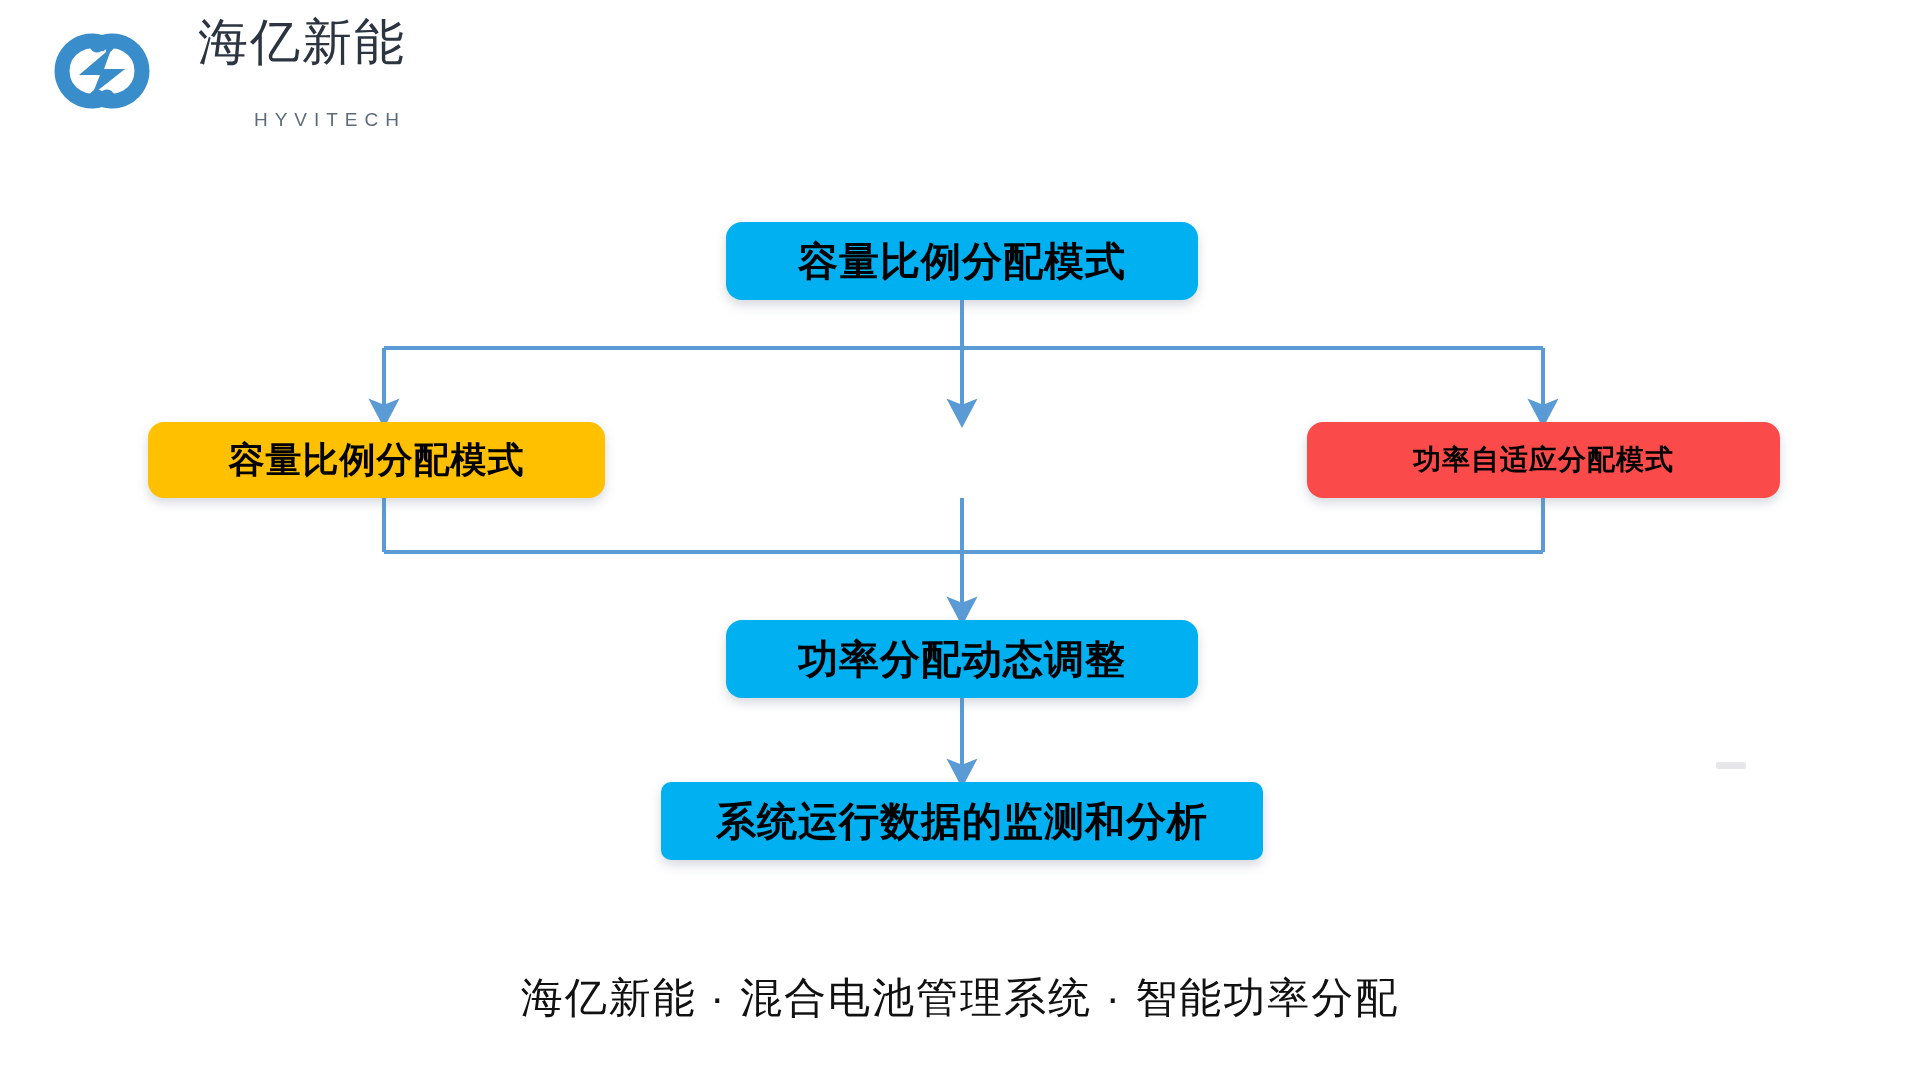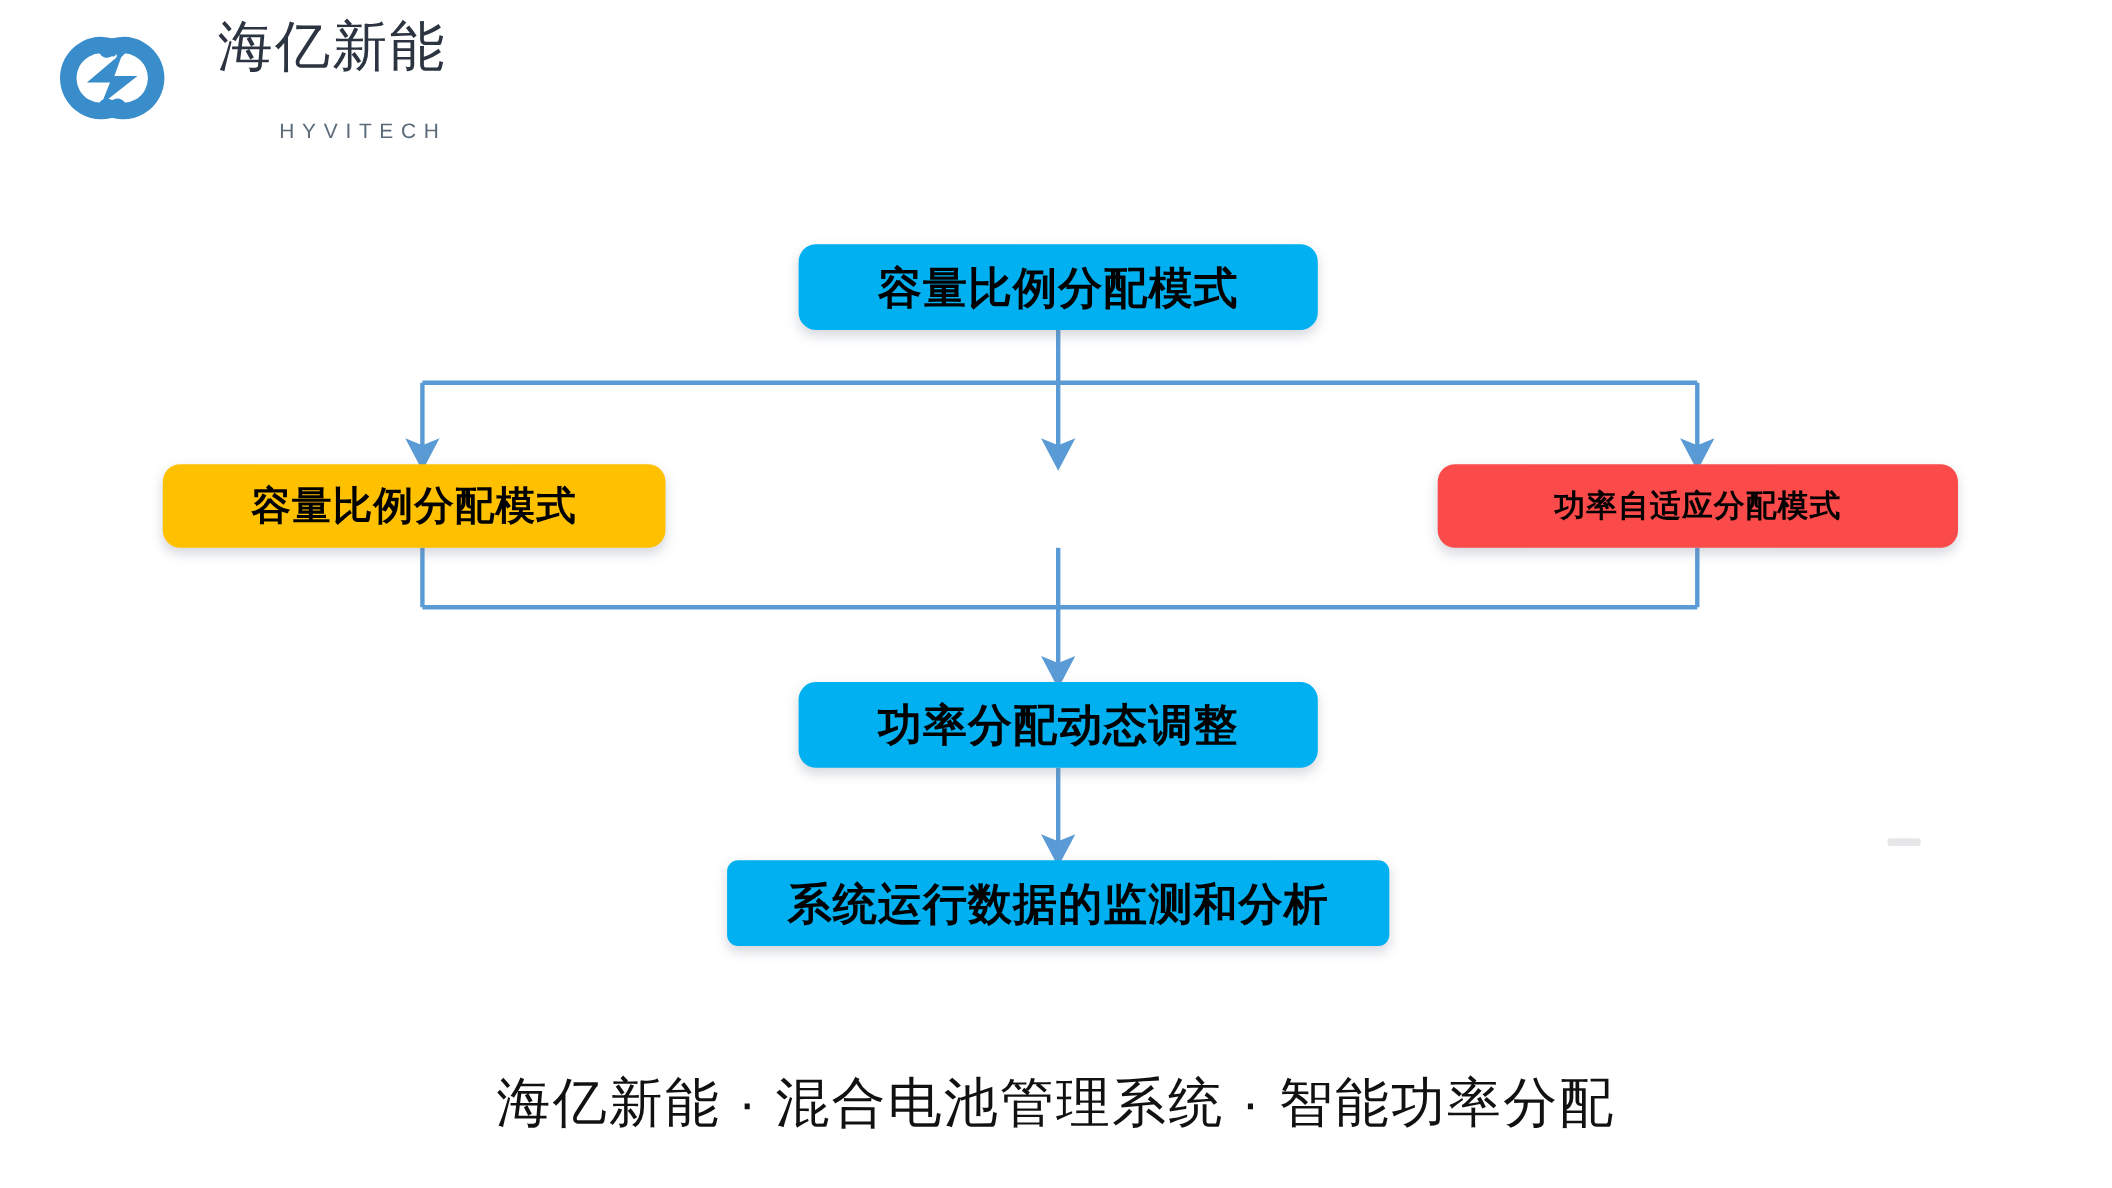--- a/index.html
+++ b/index.html
@@ -94,21 +94,21 @@
   #node-dynamic  { left: 726px; top: 620px;  width: 472px; height: 78px;  font-size: 40px; }
   #node-monitor  { left: 661px; top: 782px;  width: 602px; height: 78px;  font-size: 40px; border-radius: 10px; }
 
   
   .caption {
     position: absolute;
     left: 0;
     top: 970px;
     width: 1920px;
     text-align: center;
-    font-size: 49px;
+    font-size: 42px;
     color: #111111;
     letter-spacing: 2px;
   }
 
   
   .artifact {
     position: absolute;
     left: 1716px;
     top: 762px;
     width: 30px;

